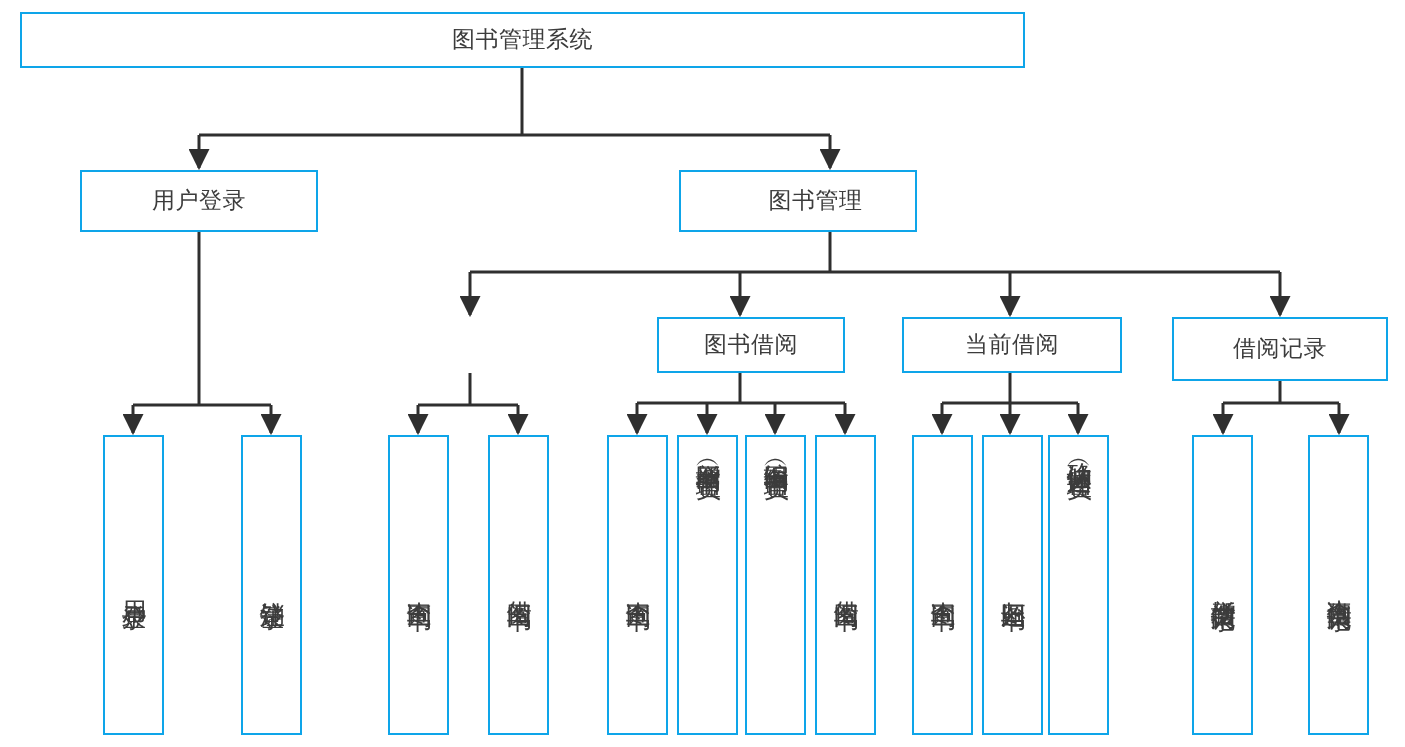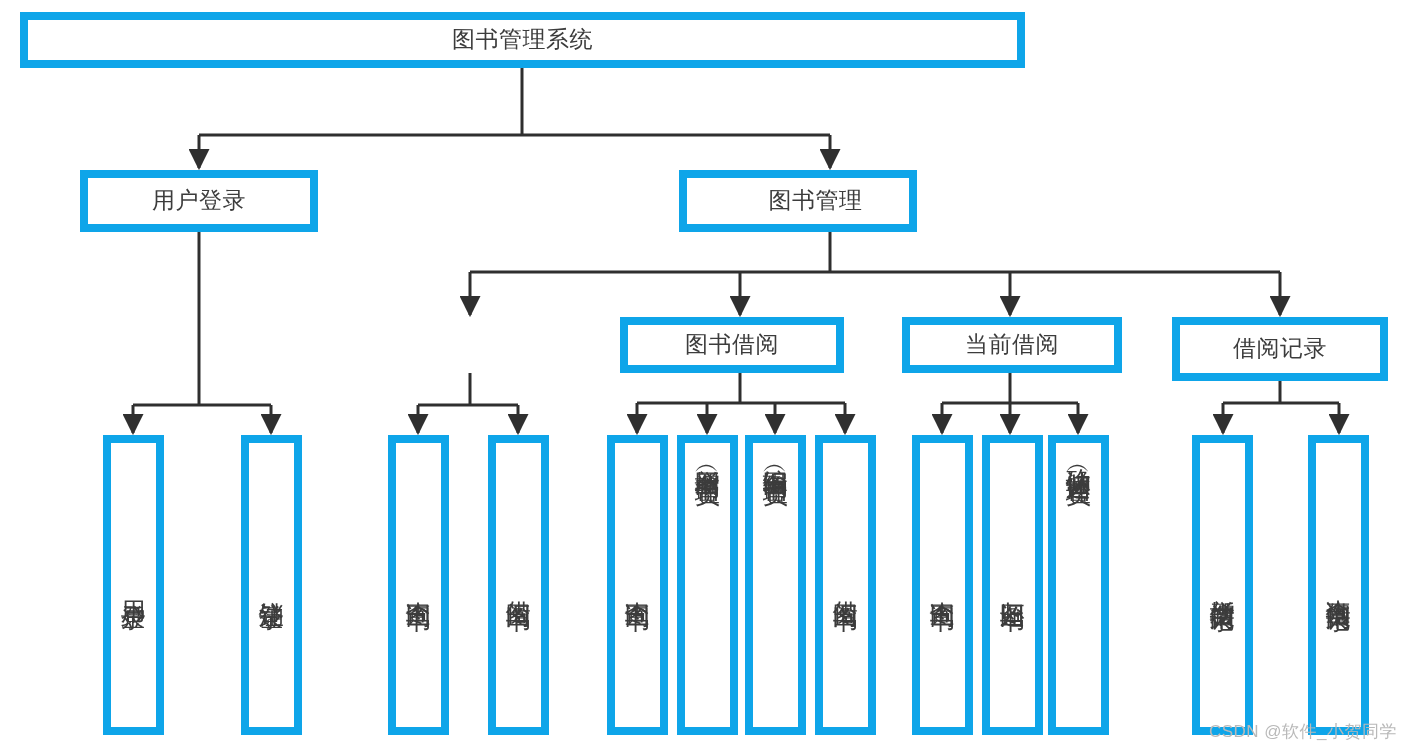--- a/index.html
+++ b/index.html
@@ -23,26 +23,27 @@
     left: 0;
     top: 0;
     width: 1405px;
     height: 747px;
     pointer-events: none;
   }
   .node {
     position: absolute;
     box-sizing: border-box;
     background: #ffffff;
-    border: 8px solid #0ea5e9;
+    border: 2px solid #0ea5e9;
     display: flex;
     align-items: center;
     justify-content: center;
     color: #3c3c3c;
     z-index: 2;
+    font-family: Liberation Serif, serif;
   }
   .node .node-label {
     display: block;
     text-align: center;
     line-height: 1.18;
     letter-spacing: 0.5px;
   }
   
   .node.horiz .node-label {
     font-size: 23px;
@@ -142,21 +143,21 @@
 
   <div class="node horiz" style="left:80px; top:170px; width:238px; height:62px;">
     <span class="node-label">用户登录</span>
   </div>
 
   <div class="node horiz" style="left:679px; top:170px; width:238px; height:62px;padding-left:35px;">
     <span class="node-label">图书管理</span>
   </div>
 
 
-  <div class="node horiz" style="left:620px; top:317px; width:224px; height:56px;">
+  <div class="node horiz" style="left:657px; top:317px; width:188px; height:56px;">
     <span class="node-label">图书借阅</span>
   </div>
 
   <div class="node horiz" style="left:902px; top:317px; width:220px; height:56px;">
     <span class="node-label">当前借阅</span>
   </div>
 
   <div class="node horiz" style="left:1172px; top:317px; width:216px; height:64px;">
     <span class="node-label">借阅记录</span>
   </div>
@@ -206,15 +207,14 @@
   </div>
 
   <div class="node vert centered" style="left:1192px; top:435px; width:61px; height:300px;">
     <span class="node-label">新增借阅记录</span>
   </div>
 
   <div class="node vert centered" style="left:1308px; top:435px; width:61px; height:300px;">
     <span class="node-label">查询借阅记录</span>
   </div>
 
-  <div id="watermark">CSDN @软件_小贺同学</div>
 
 </div>
 
 </body></html>

